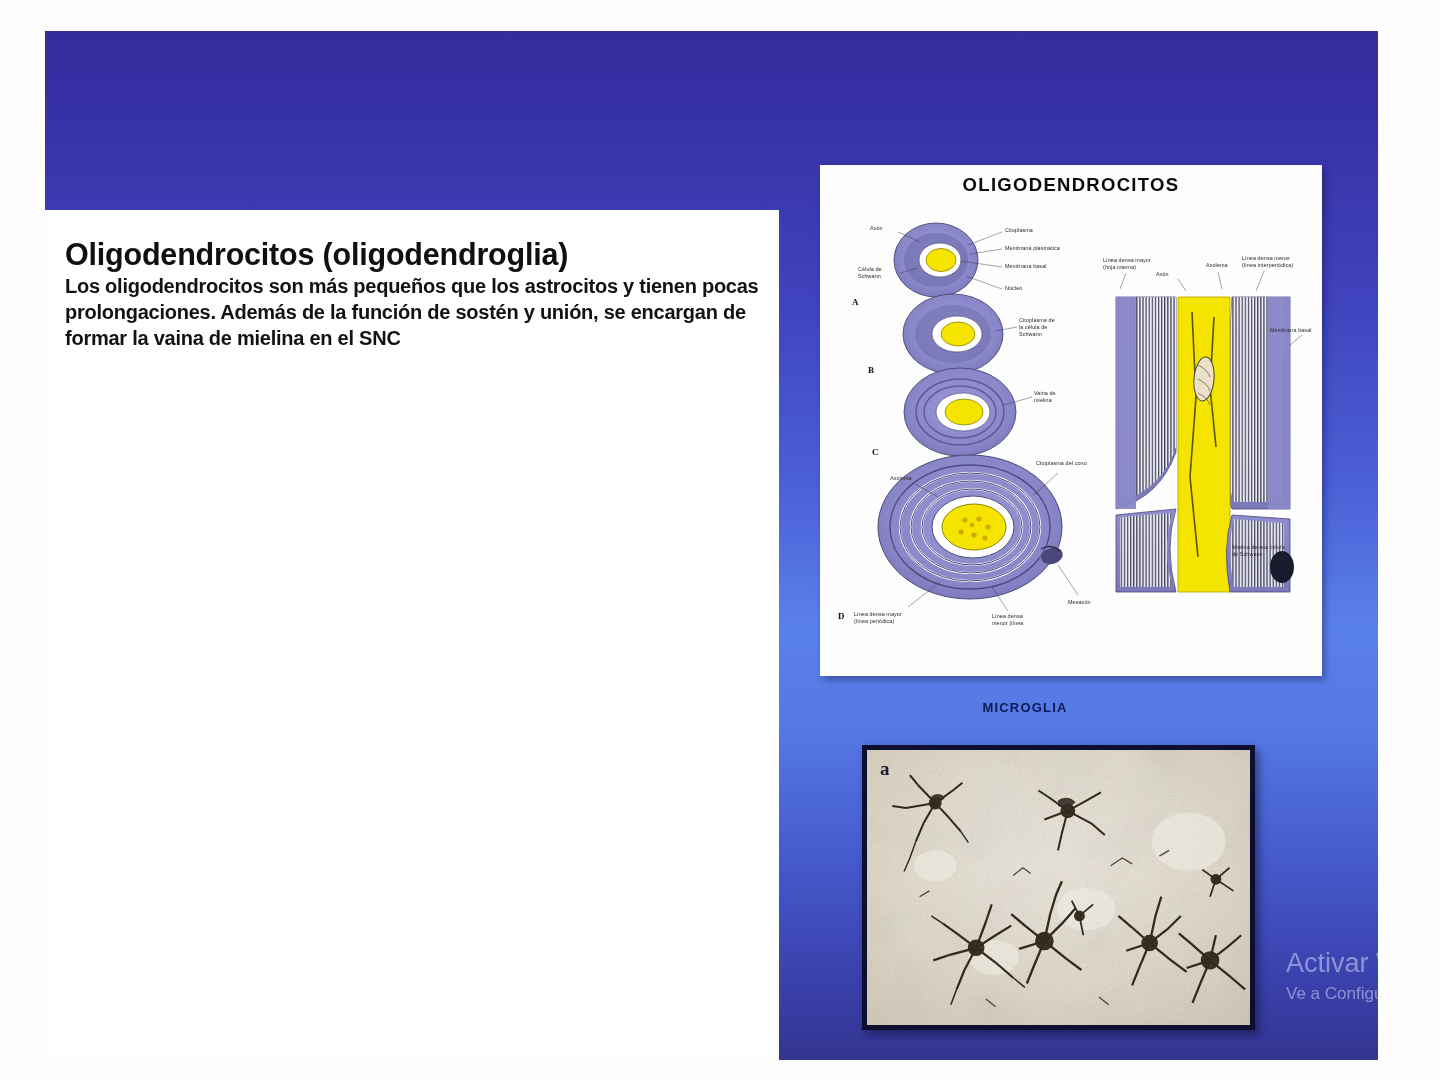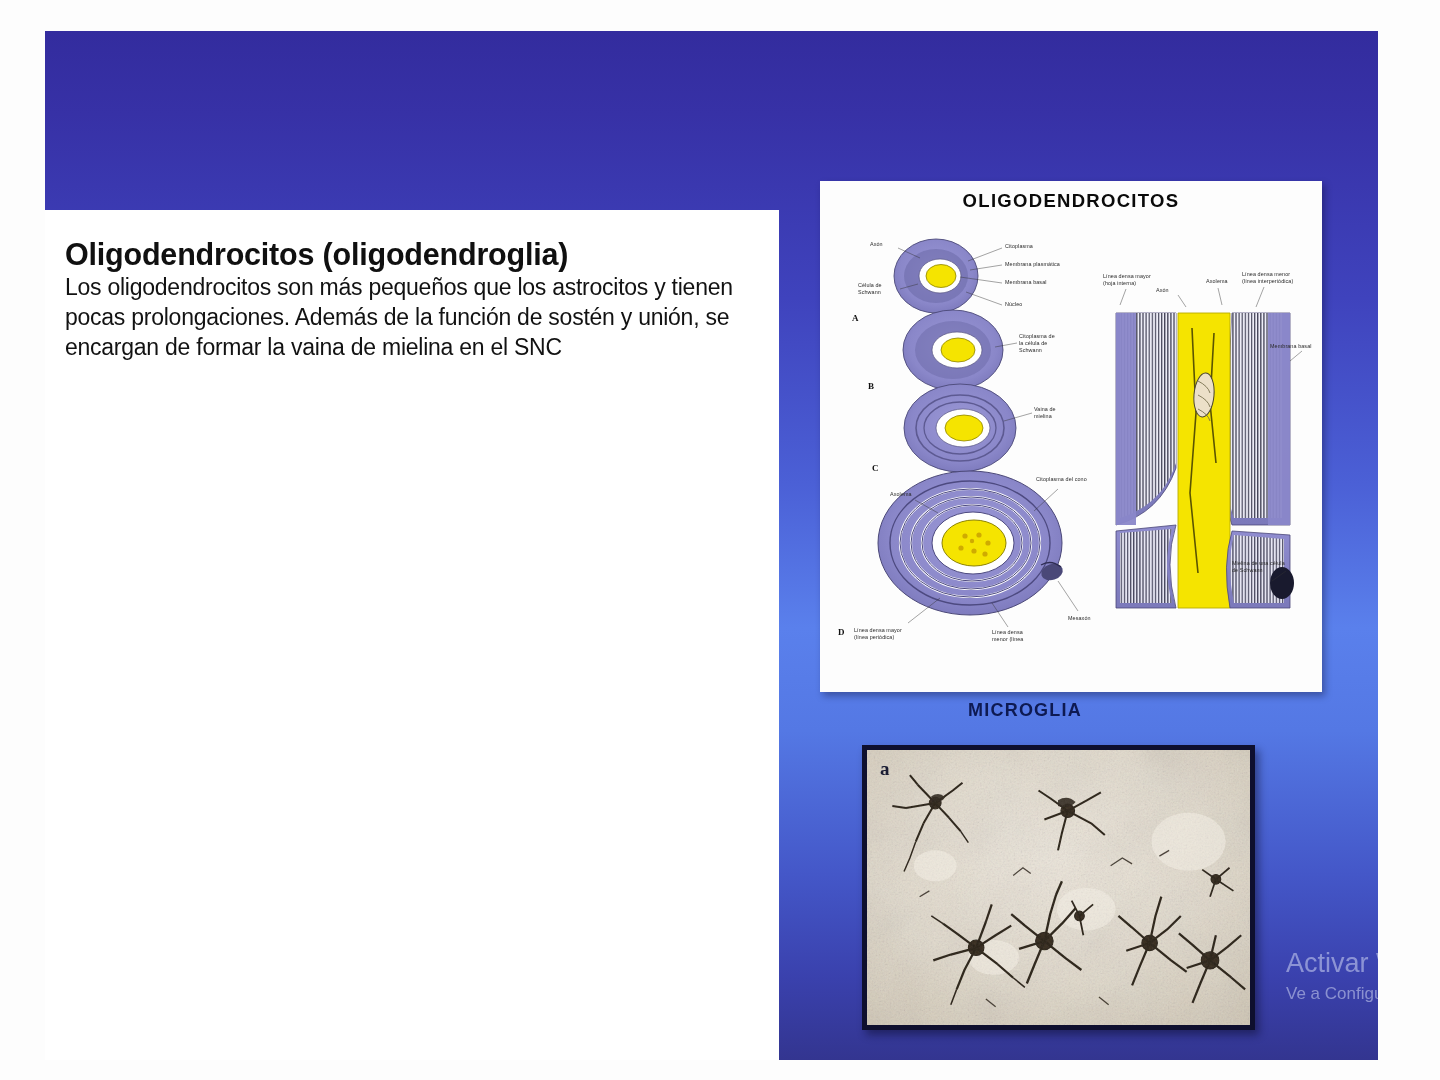--- a/index.html
+++ b/index.html
@@ -52,34 +52,34 @@
 
   .heading {
     font-size: 30.5px;
     font-weight: bold;
     color: #101010;
     line-height: 1.22;
     letter-spacing: -0.2px;
   }
 
   .body-text {
-    font-size: 23px;
-    font-weight: normal;
+    font-size: 20px;
+    font-weight: bold;
     color: #121212;
     line-height: 1.30;
     letter-spacing: -0.25px;
   }
 
   .para-gap { height: 44px; }
 
   
   #oligo-figure {
     position: absolute;
     left: 775px;
-    top: 150px;
+    top: 134px;
     width: 502px;
     height: 511px;
     background: #fdfdfd;
     box-shadow: 3px 4px 7px rgba(10,10,40,0.35);
   }
 
   #oligo-title {
     position: absolute;
     left: 0; right: 0;
     top: 9px;
@@ -111,21 +111,21 @@
   }
   .lead { stroke: #333; stroke-width: 0.45; fill: none; }
 
   
   #microglia-title {
     position: absolute;
     left: 830px;
     top: 669px;
     width: 300px;
     text-align: center;
-    font-size: 18px;
+    font-size: 13px;
     font-weight: bold;
     letter-spacing: 1.2px;
     color: #0e1a52;
   }
 
   #microglia-photo {
     position: absolute;
     left: 817px;
     top: 714px;
     width: 393px;

